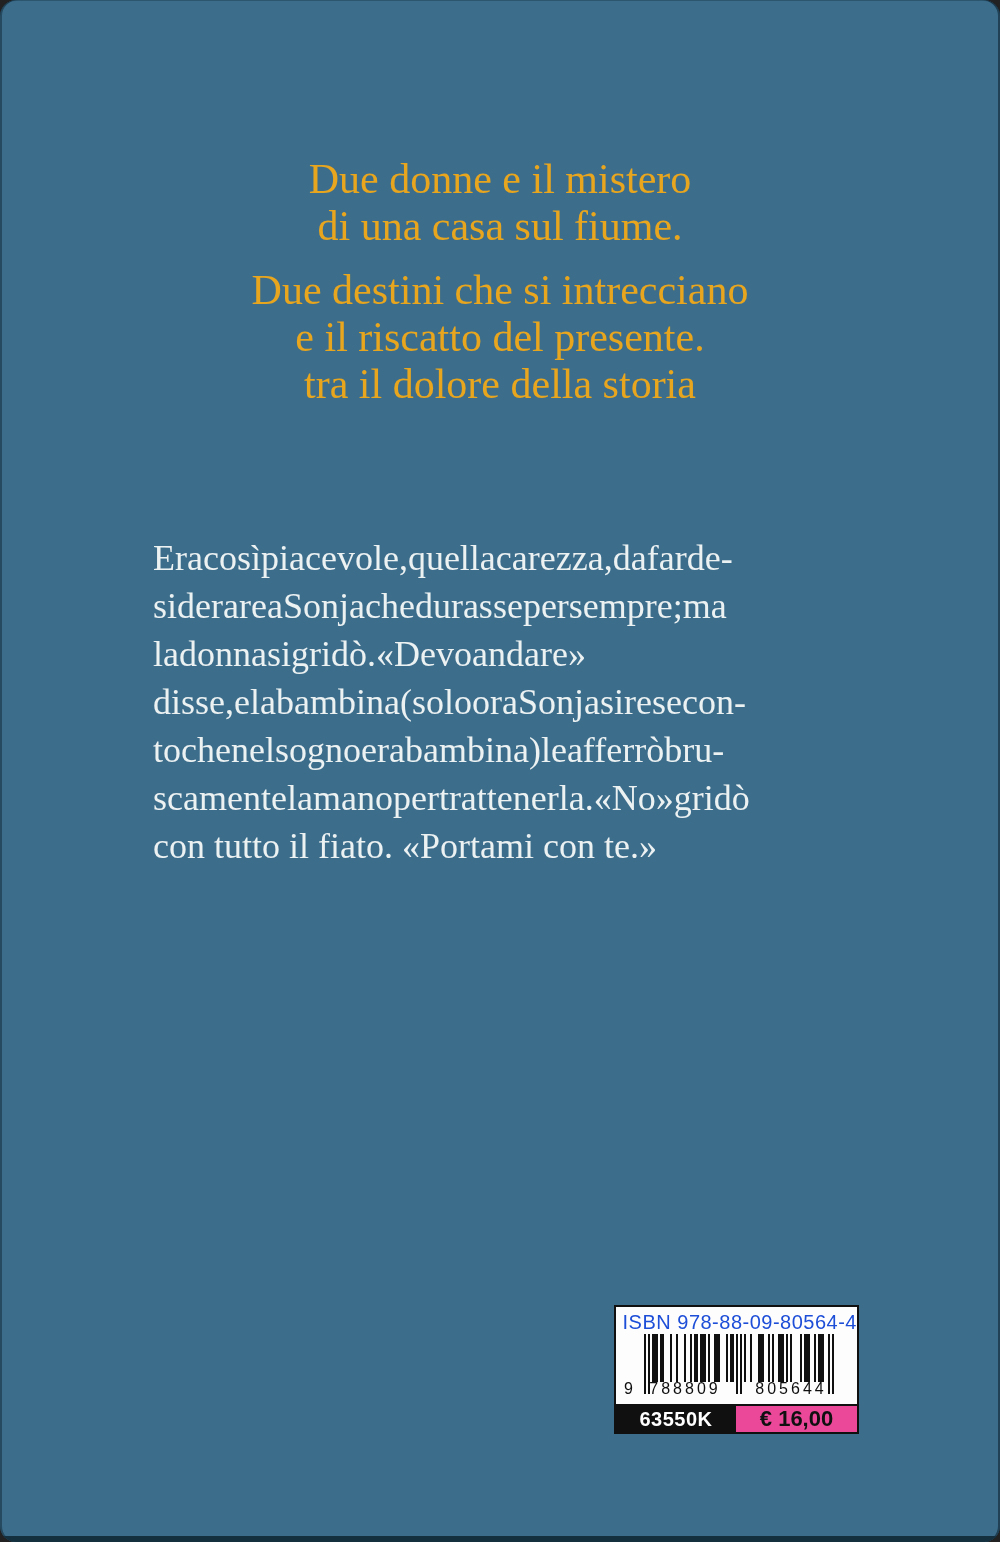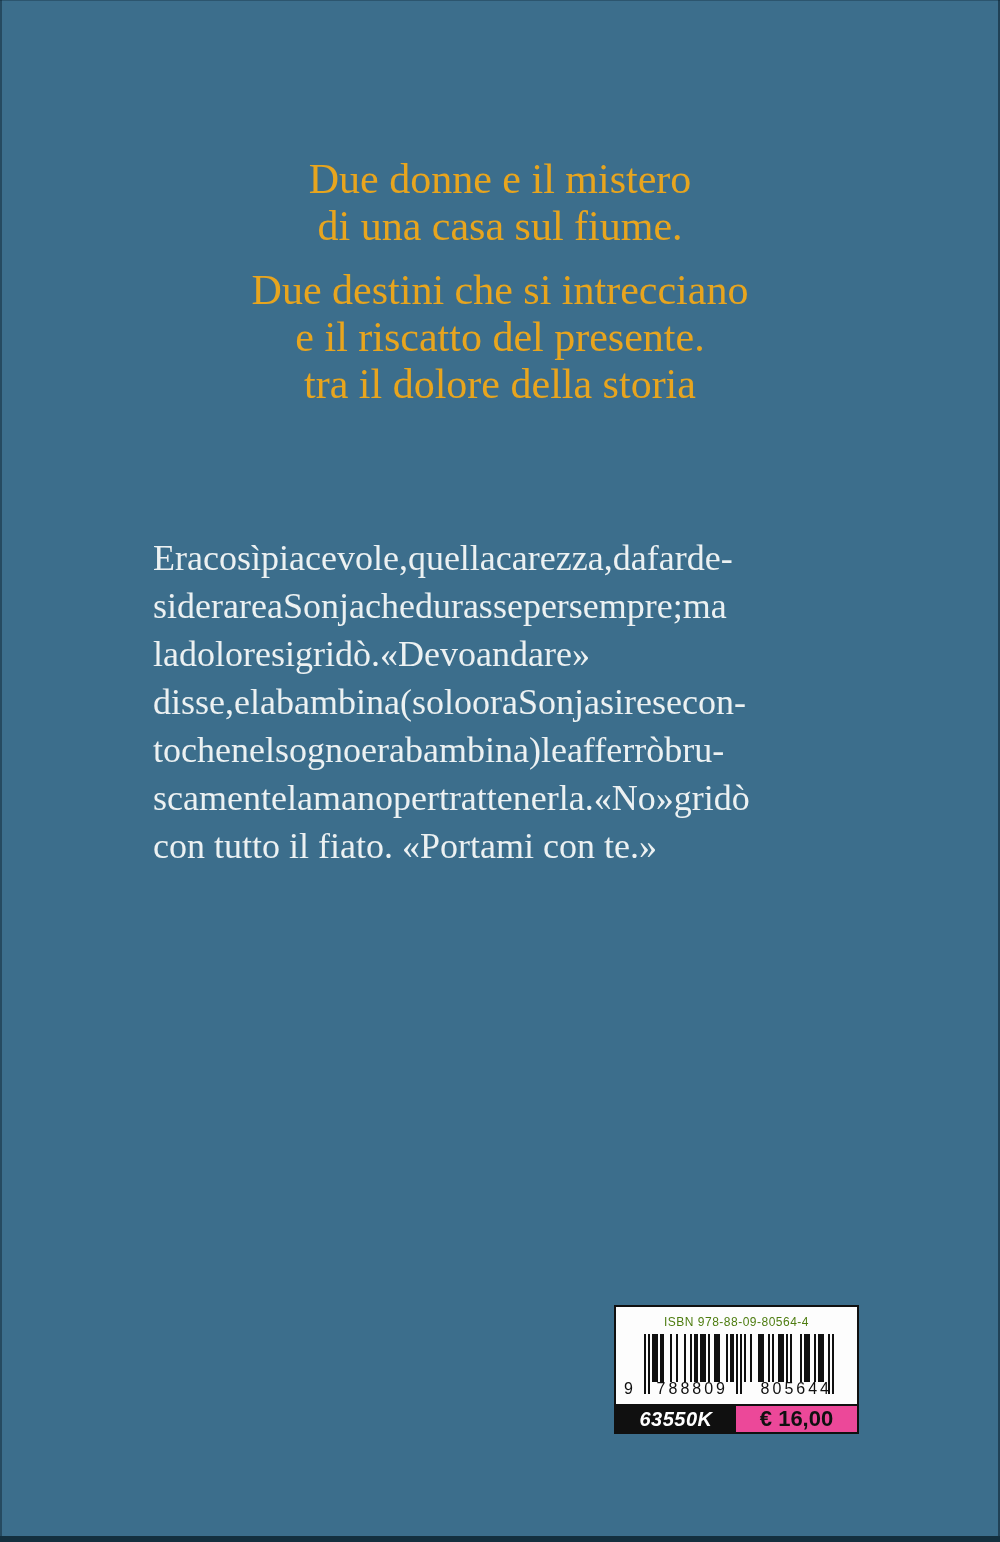--- a/index.html
+++ b/index.html
@@ -7,20 +7,21 @@
 
   .page {
     position: relative;
     width: 1000px;
     height: 1542px;
     margin: 0 auto;
     background: #3C6E8C;
     overflow: hidden;
     box-shadow: inset 2px 0 0 rgba(10,30,42,.45), inset -2px 0 0 rgba(10,30,42,.55), inset 0 1px 0 rgba(10,30,42,.3);
     font-family: "Liberation Serif", "DejaVu Serif", serif;
+    border-radius: 16px;
   }
 
   
   .headline {
     position: absolute;
     top: 156px;
     left: 0;
     right: 0;
     text-align: center;
     color: #E8A51E;
@@ -55,23 +56,23 @@
   }
   .barcode-panel {
     box-sizing: border-box;
     background: #FDFDFD;
     border: 2px solid #101010;
     border-bottom: none;
     padding: 5px 0 6px 0;
     height: 99px;
   }
   .isbn {
-    text-align: center;
-    color: #4d7c0f;
-    font-size: 12px;
+    text-align: right;
+    color: #1d4ed8;
+    font-size: 20px;
     line-height: 20px;
     letter-spacing: 0.5px;
   }
   .barcode {
     display: flex;
     align-items: flex-start;
     height: 60px;
     margin: 2px 0 0 28px;
   }
   .module { width: 2px; height: 48px; }
@@ -79,42 +80,41 @@
   .module.bar.guard { height: 60px; }
   .digits {
     display: flex;
     margin: -13px 0 0 0;
     padding-left: 8px;
     color: #101010;
     font-size: 16px;
     line-height: 16px;
   }
   .d-first { width: 18px; }
-  .d-grp { width: 86px; text-align: right; letter-spacing: 3px; }
+  .d-grp { width: 86px; text-align: center; letter-spacing: 3px; }
   .d-grp.g2 { width: 82px; margin-left: 22px; }
 
   .price-row {
     box-sizing: border-box;
     display: flex;
     height: 30px;
     border: 2px solid #101010;
     border-top: 2px solid #101010;
     background: #101010;
   }
   .code-cell {
     flex: 0 0 120px;
     background: #101010;
     color: #FFFFFF;
     font-weight: bold;
     font-size: 20px;
     display: flex;
     align-items: center;
     justify-content: center;
     letter-spacing: 0.5px;
-    font-style: italic;
   }
   .price-cell {
     flex: 1;
     background: #ec4899;
     color: #101010;
     font-weight: bold;
     font-size: 22px;
     display: flex;
     align-items: center;
     justify-content: center;
@@ -162,21 +162,21 @@
         <span>a</span>
         <span>Sonja</span>
         <span>che</span>
         <span>durasse</span>
         <span>per</span>
         <span>sempre;</span>
         <span>ma</span>
       </div>
     <div class="x-line justify-line">
         <span>la</span>
-        <span>dolore</span>
+        <span>donna</span>
         <span>si</span>
         <span>gridò.</span>
         <span>«Devo</span>
         <span>andare»</span>
       </div>
     <div class="x-line justify-line">
         <span>disse,</span>
         <span>e</span>
         <span>la</span>
         <span>bambina</span>

